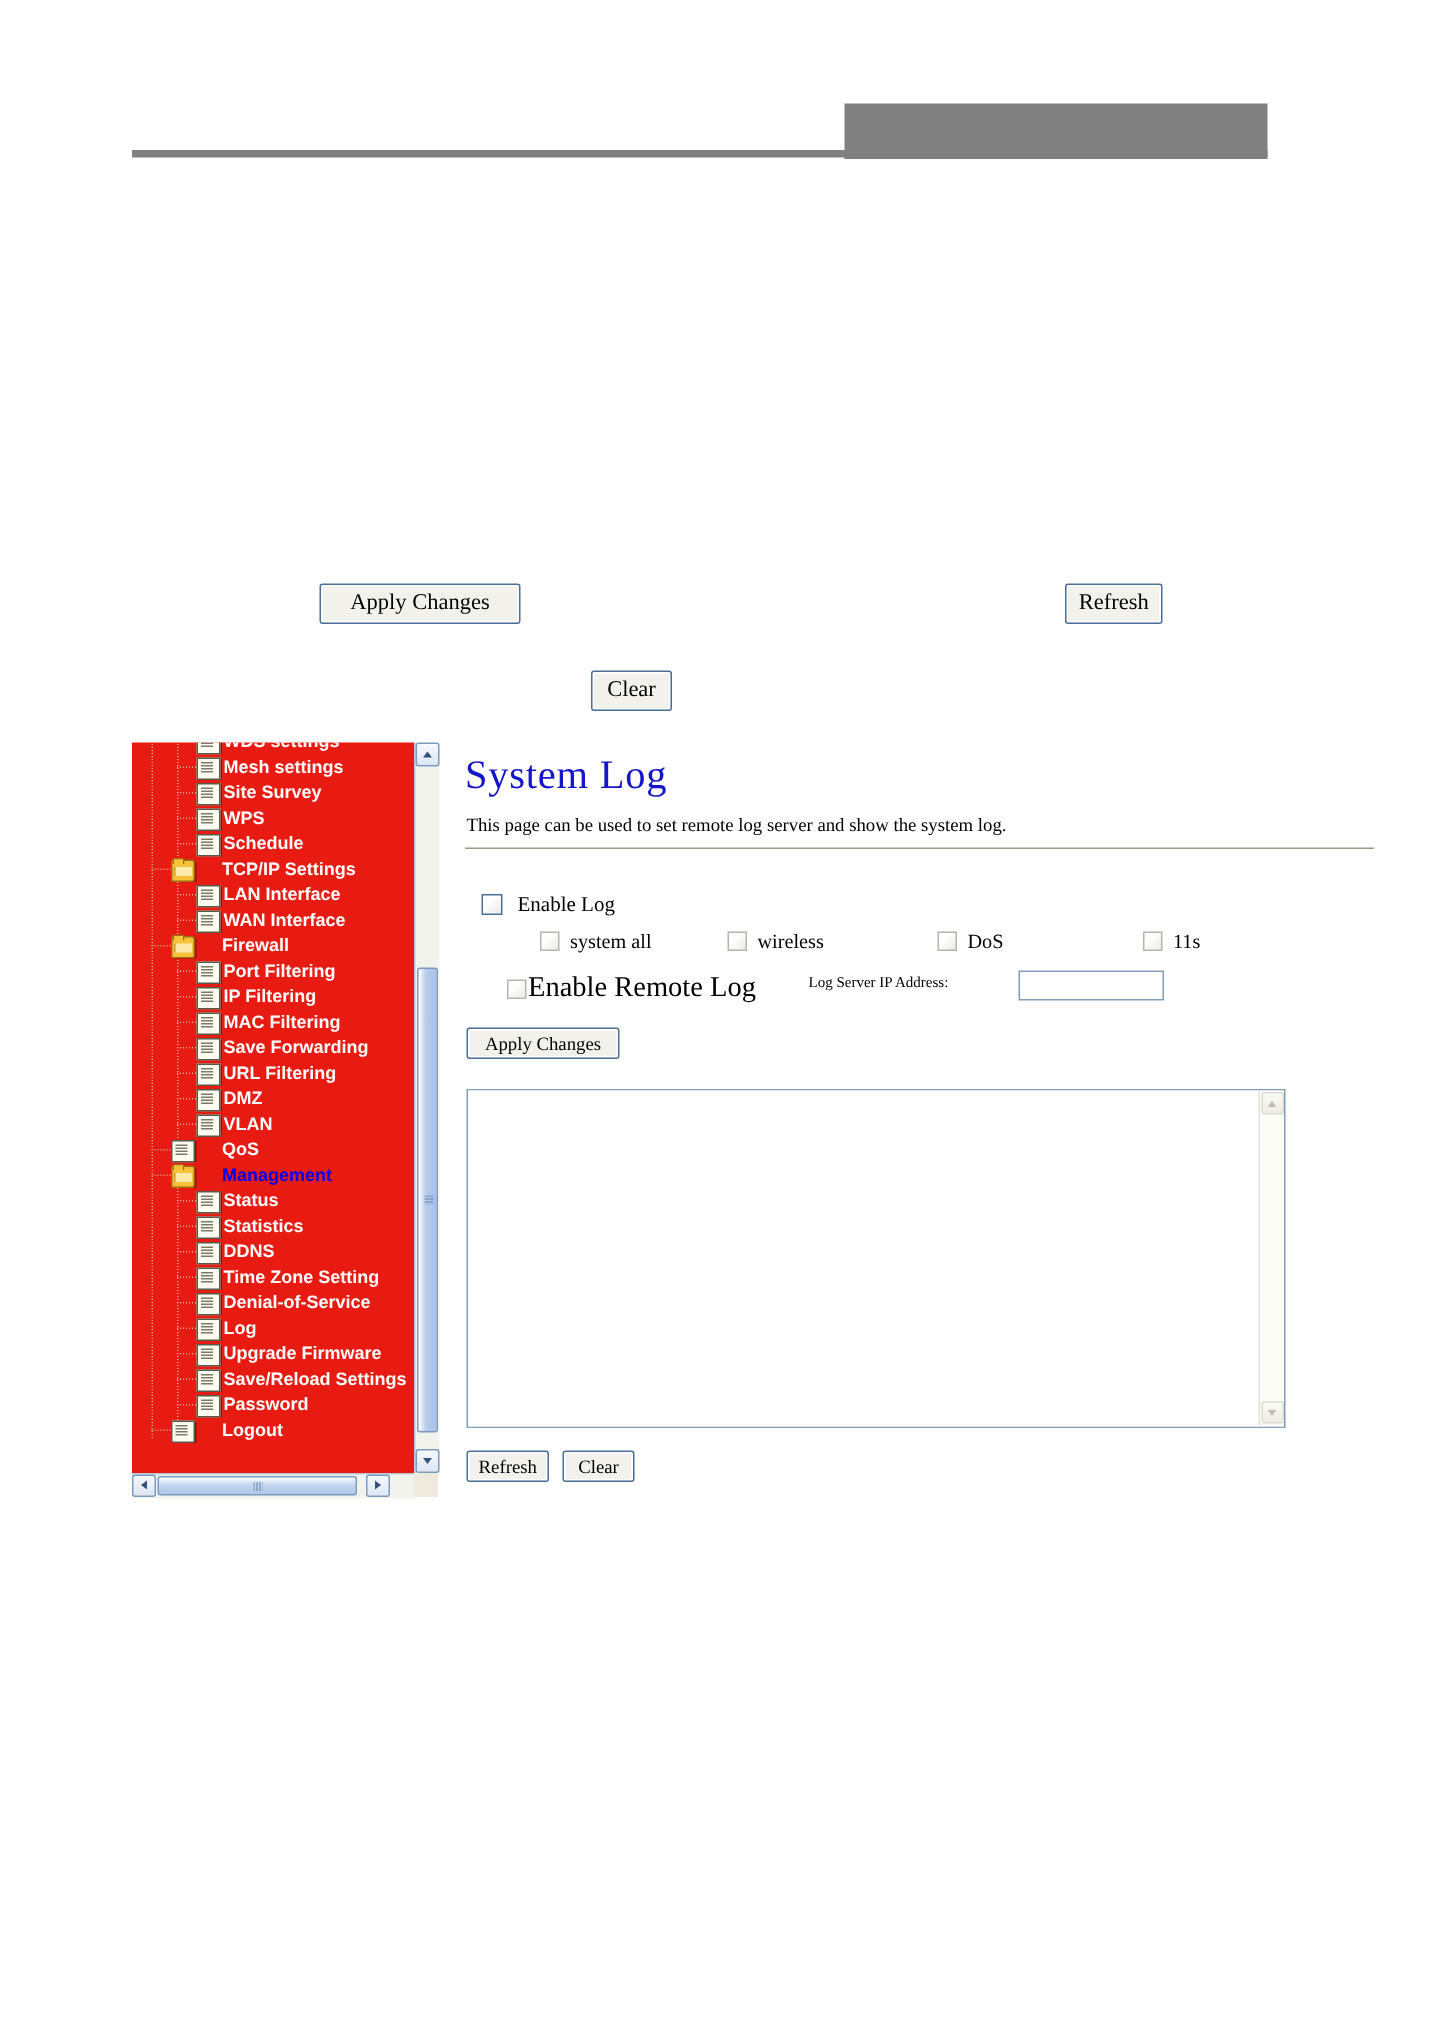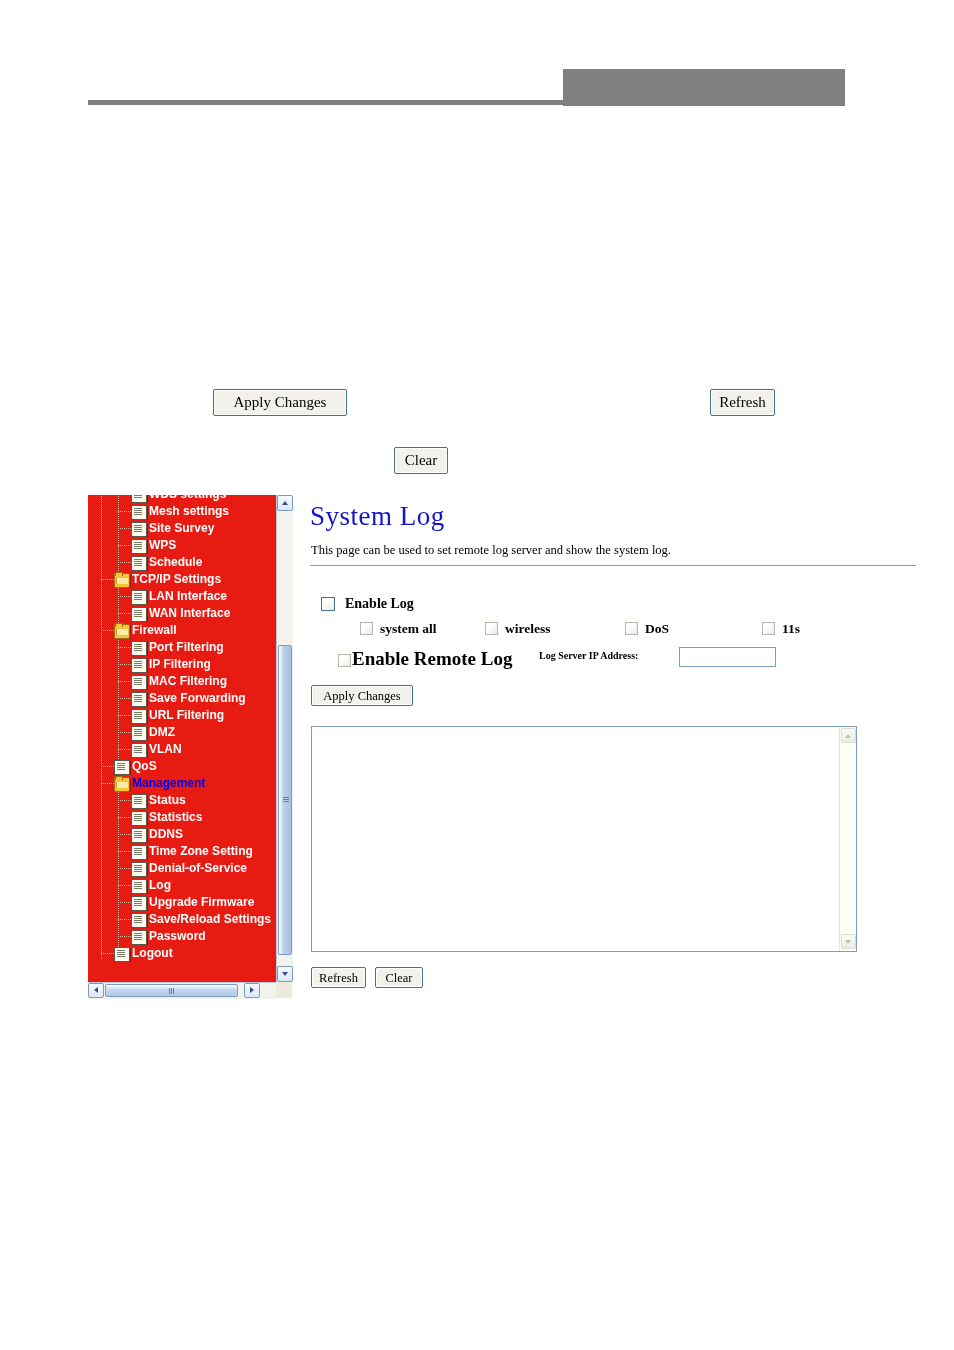--- a/index.html
+++ b/index.html
@@ -107,21 +107,21 @@
     color: #ffffff;
     cursor: pointer;
     overflow: hidden;
   }
   .nav-row .nav-label {
     position: relative;
     display: inline-block;
     vertical-align: top;
     font-weight: bold;
   }
-  .nav-row.level1 { padding-left: 28px; }
+  .nav-row.level1 { padding-left: 44px; }
   .nav-row.level2 { padding-left: 45px; }
   .nav-row.active .nav-label { color: #0000ee; }
 
   
   .guide {
     position: absolute;
     background-image: linear-gradient(to bottom, #d8b39b 50%, transparent 50%);
     background-size: 1px 2px;
     width: 1px;
   }
@@ -354,21 +354,21 @@
     background: linear-gradient(135deg, #ffffff 35%, #e9e9e4);
     border: 1px solid #b5b5ac;
     box-sizing: border-box;
     vertical-align: -2px;
     cursor: pointer;
   }
   .cb.primary { border-color: #4a6f96; width: 14px; height: 14px; vertical-align: -3px; }
 
   .form-label {
     font-family: "Liberation Serif", serif;
-    font-weight: bold;
+    font-weight: normal;
     font-size: 14px;
     color: #000000;
     white-space: nowrap;
   }
 
   #row-enable-log {
     position: absolute;
     left: 11px;
     top: 99px;
   }

